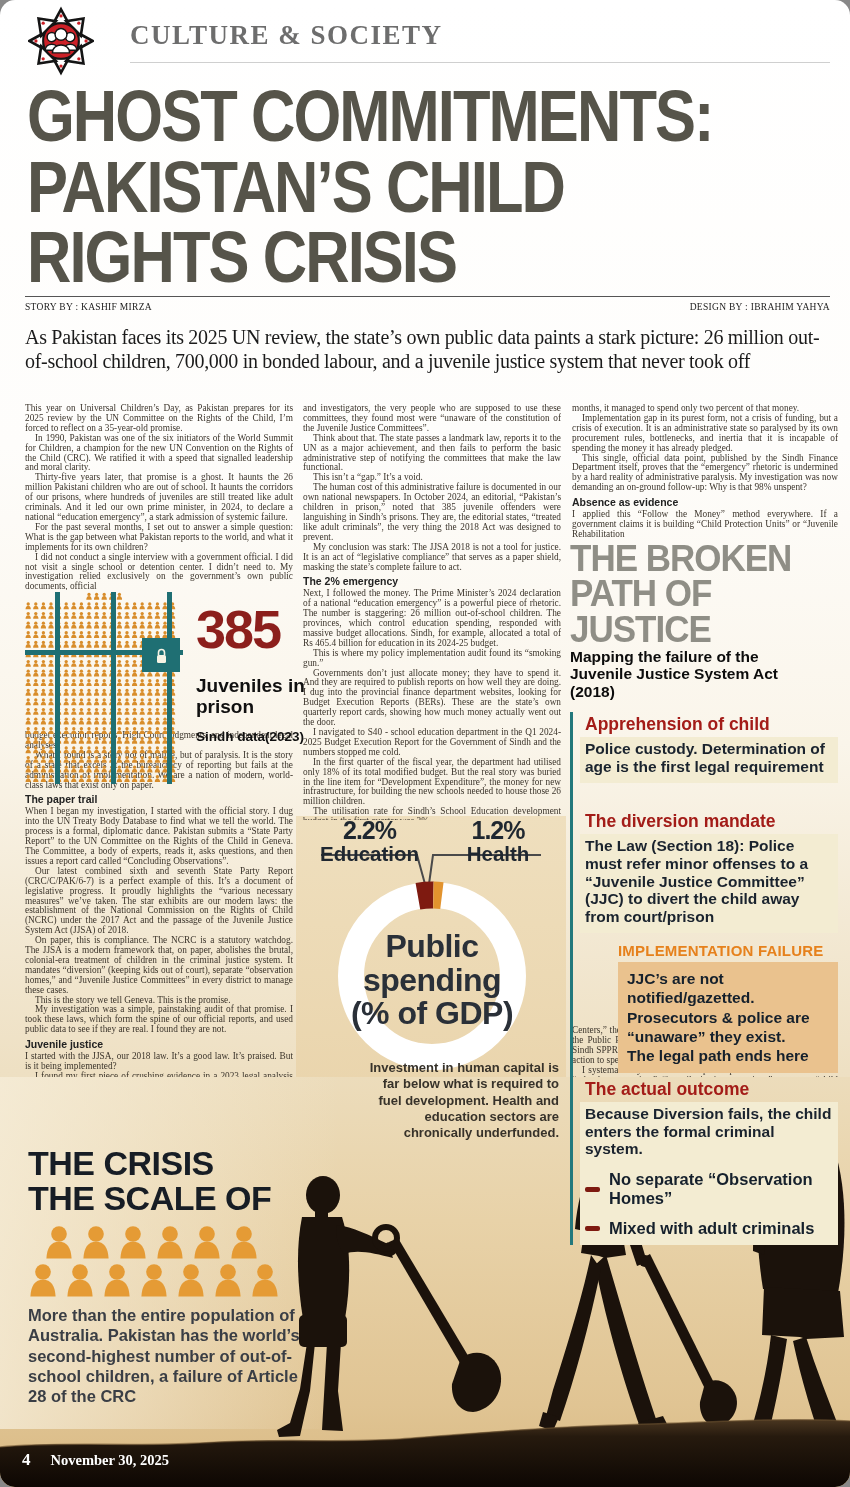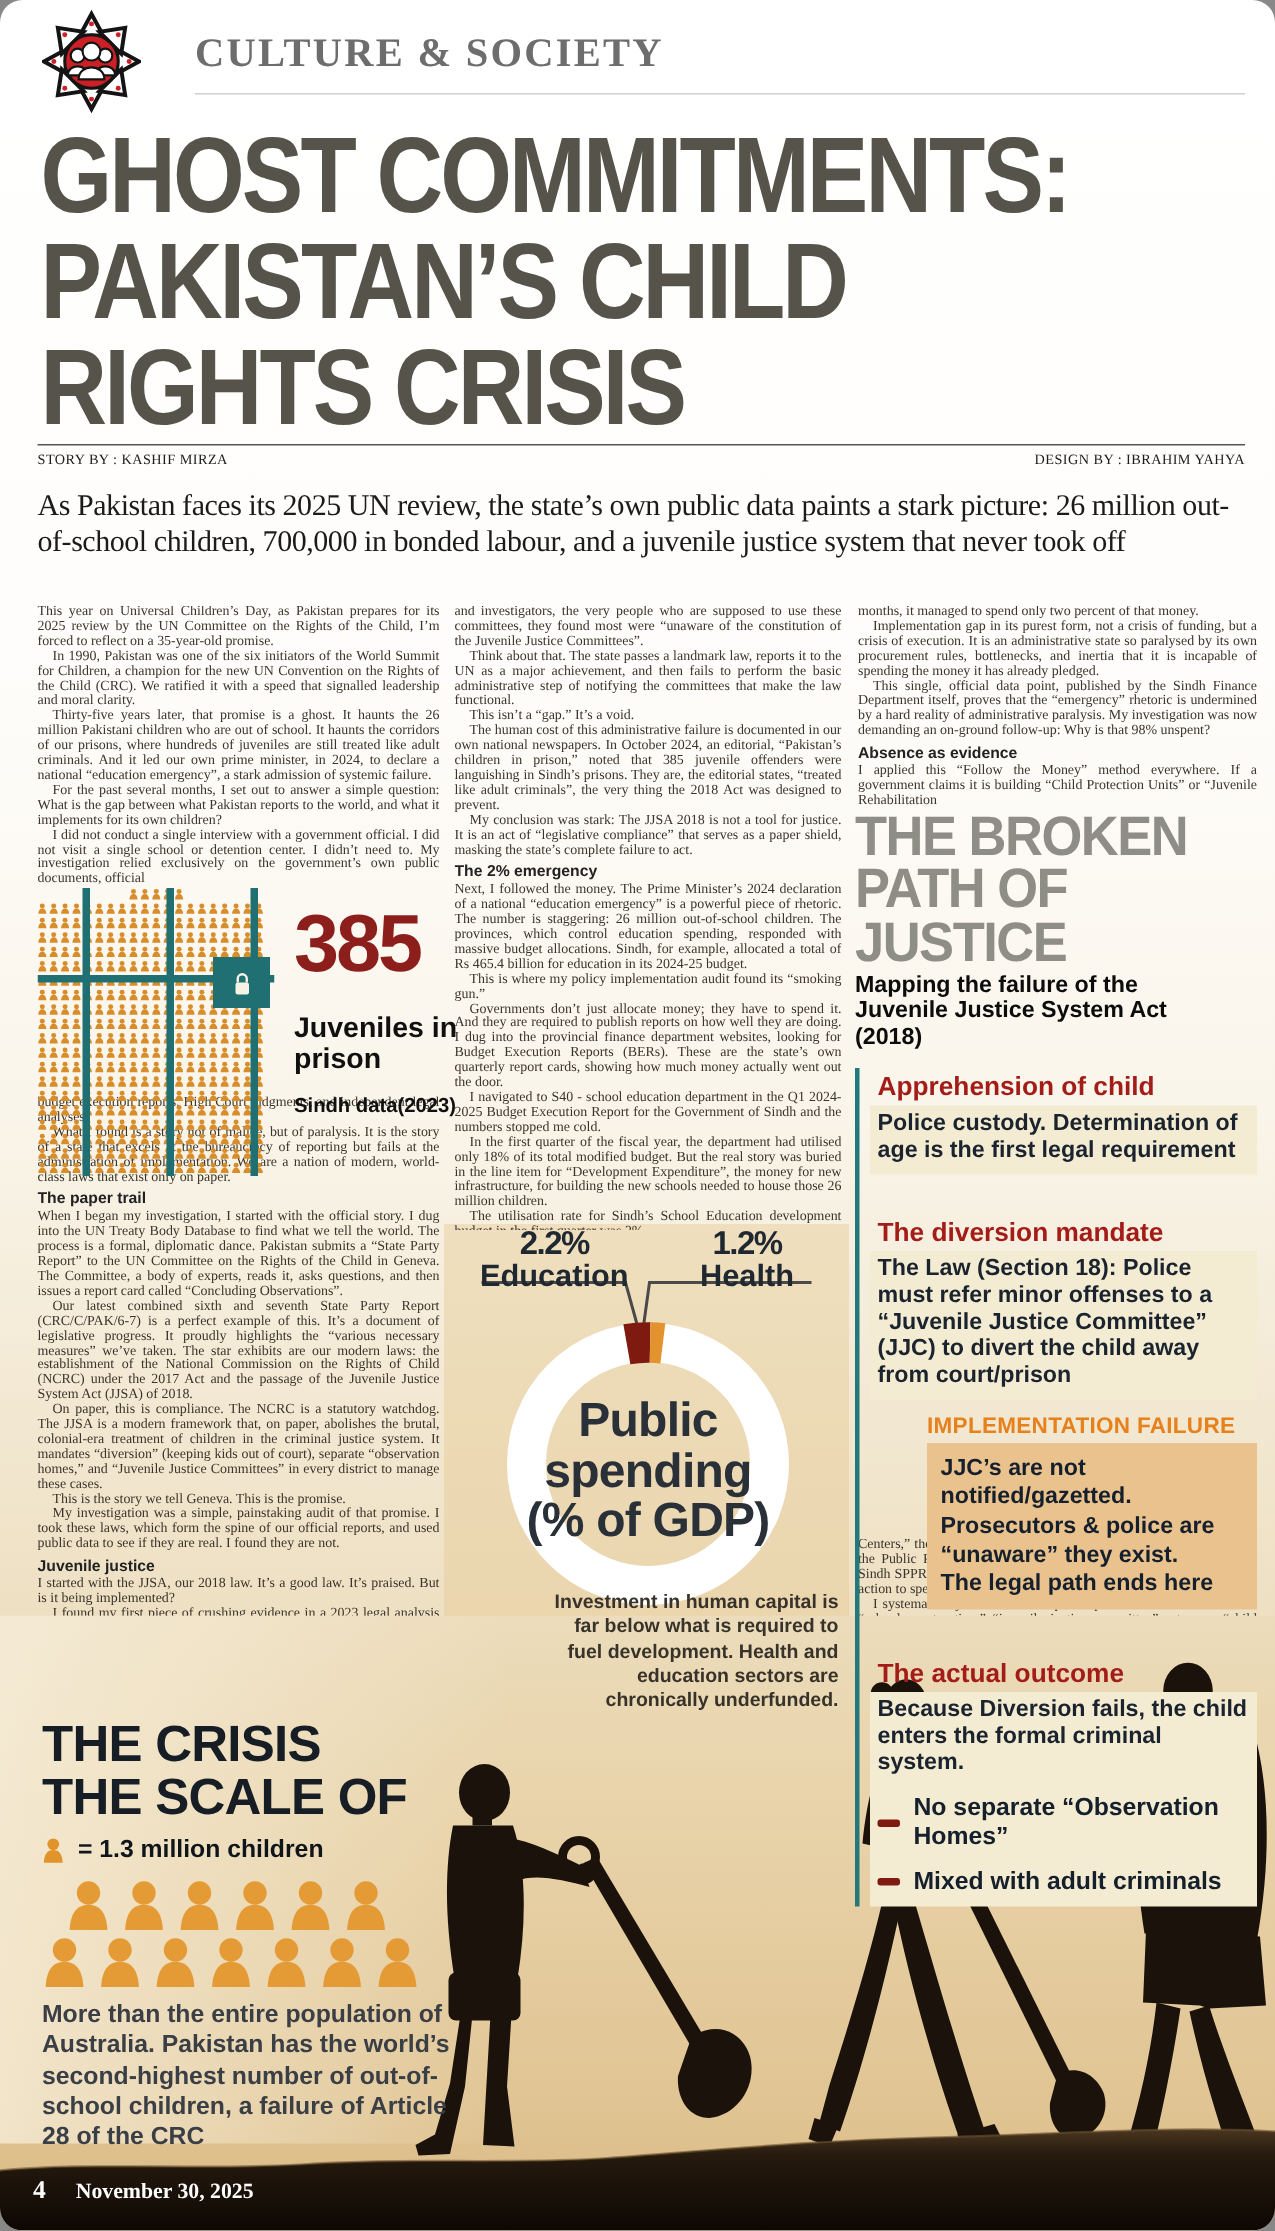--- a/index.html
+++ b/index.html
@@ -43,21 +43,21 @@
   .plbl{margin-top:20px;font-size:19px;font-weight:bold;color:#101010;line-height:1.08;}
   .psrc{margin-top:12px;font-size:13.5px;font-weight:bold;color:#101010;}
 
   
   .mid-tint{position:absolute;left:296px;top:816px;width:270px;height:266px;z-index:0;
     background:linear-gradient(180deg,#efdfbe,#ead5ad);}
 
   
   .donut{position:absolute;left:303px;top:818px;width:260px;height:312px;z-index:3;}
   .dlab{position:absolute;top:0;text-align:center;color:#1f2730;z-index:2;}
-  .dlab .v{font-size:22px;font-weight:bold;letter-spacing:-1px;line-height:1;}
+  .dlab .v{font-size:25px;font-weight:bold;letter-spacing:-1px;line-height:1;}
   .dlab .n{font-size:20.5px;font-weight:bold;line-height:1;margin-top:1px;}
   .dlab-edu{left:4px;width:125px;}
   .dlab-health{left:140px;width:110px;}
   .donut-center{position:absolute;left:39px;top:112px;width:180px;text-align:center;
     color:#2a3038;font-weight:bold;font-size:32px;line-height:1.05;letter-spacing:-.5px;z-index:2;}
   .donut-caption{position:absolute;left:66px;top:242px;width:190px;text-align:right;
     font-size:13px;font-weight:bold;color:#37322a;line-height:1.25;z-index:2;}
 
   
   .sidebar{position:absolute;left:570px;top:540px;width:268px;z-index:4;}
@@ -65,21 +65,21 @@
     transform:scaleY(1.06);transform-origin:top left;}
   .sb-sub{margin-top:8px;font-size:15.5px;font-weight:bold;color:#0c0c0c;line-height:1.13;width:245px;}
   .sb-steps{margin-top:12px;border-left:3.5px solid #23787c;padding-left:7px;}
   .step-h{font-size:17.5px;font-weight:bold;color:#a31c18;padding:2px 0 2px 5px;}
   .step-b{background:#f3ecd2;padding:3px 6px 7px 5px;font-size:15.5px;font-weight:bold;
     color:#1a232e;line-height:1.15;}
   .step1{margin-bottom:26px;}
   .fail-label{margin:9px 0 3px 38px;font-size:15px;font-weight:bold;color:#e6811c;letter-spacing:.2px;}
   .fail-box{margin-left:38px;background:#eac28e;padding:7px 9px;font-size:15.5px;font-weight:bold;
     color:#15202c;line-height:1.25;}
-  .step3{margin-top:30px;}
+  .step3{margin-top:4px;}
   .bullets{margin-top:12px;}
   .bullet{display:flex;align-items:center;gap:9px;margin-top:11px;font-size:16.5px;font-weight:bold;color:#15202c;}
   .dash{width:15px;height:5px;background:#7e1a10;border-radius:2px;flex:0 0 auto;}
 
   
   .photo{position:absolute;left:0;top:1077px;width:850px;height:410px;z-index:1;}
 
   
   .scale{position:absolute;left:28px;top:1146px;width:285px;z-index:5;}
   .scale-title{font-size:34px;font-weight:bold;color:#171d25;line-height:1.02;letter-spacing:-.5px;}
@@ -739,26 +739,20 @@
         </div>
       </div>
     </div>
   </div>
 
   <div class="scale">
     <div class="scale-title">
       <div>THE CRISIS</div>
       <div>THE SCALE OF</div>
     </div>
-    <div class="scale-legend">
-      <svg width="15" height="18" viewBox="0 0 10 12">
-          <use href="#p-ico" fill="#e2942c"></use>
-        </svg>
-      <span>= 1.3 million children</span>
-    </div>
     <div id="scaleRows">
         <div class="srow srow1">
           <svg width="30" height="36" viewBox="0 0 10 12">
             <use href="#p-ico" fill="#e59b35"></use>
           </svg>
           <svg width="30" height="36" viewBox="0 0 10 12">
             <use href="#p-ico" fill="#e59b35"></use>
           </svg>
           <svg width="30" height="36" viewBox="0 0 10 12">
             <use href="#p-ico" fill="#e59b35"></use>

